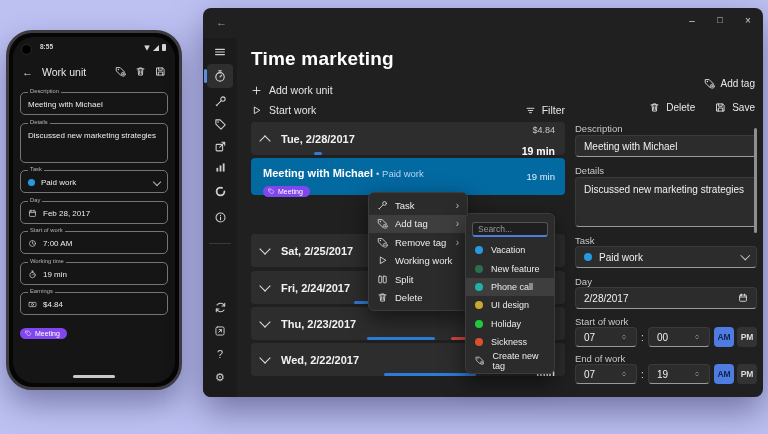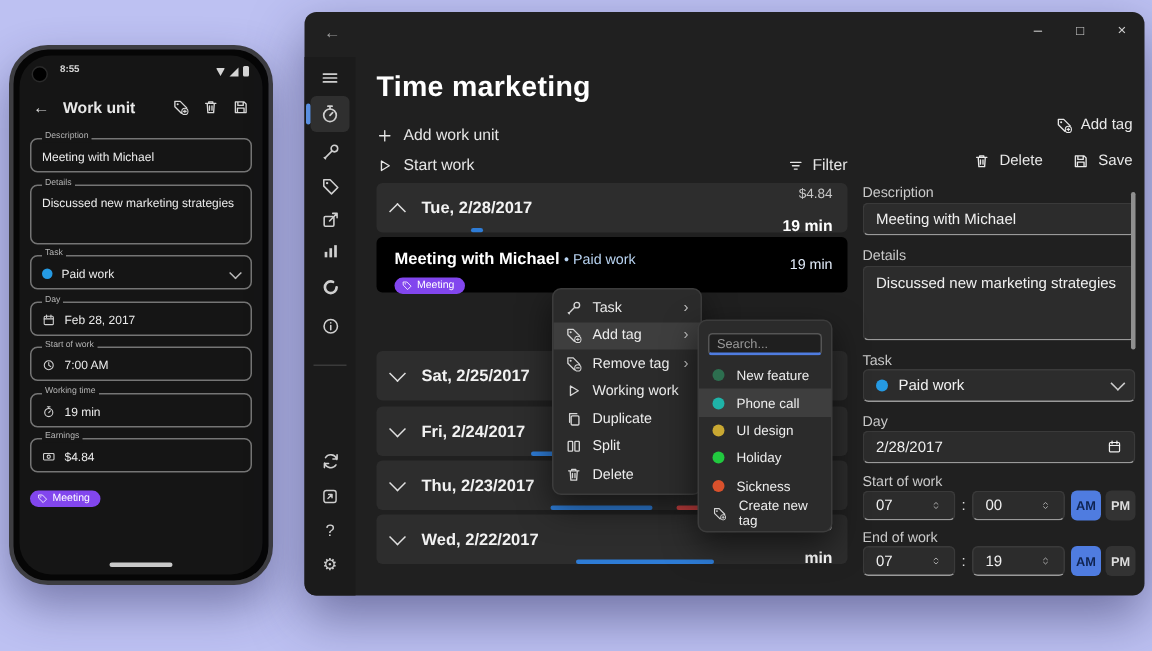--- a/index.html
+++ b/index.html
@@ -14,21 +14,21 @@
   .screen{position:absolute;inset:4px;background:#151515;border-radius:21px;overflow:hidden;}
   .cam{position:absolute;left:8px;top:7px;width:9px;height:9px;border-radius:50%;background:#000;border:1.5px solid #2a2a2a;}
   .pstatus{height:21px;position:relative;color:#d5d5d5;}
   .ptime{position:absolute;left:27px;top:6px;font-size:6.5px;font-weight:bold;}
   .psicons{position:absolute;right:9px;top:7px;display:flex;gap:3px;align-items:flex-end;height:7px;}
   .wifi{width:0;height:0;border-left:3.5px solid transparent;border-right:3.5px solid transparent;border-bottom:6px solid #d5d5d5;transform:rotate(180deg) scaleY(.9);border-radius:1px;}
   .sig{width:0;height:0;border-left:6px solid transparent;border-bottom:6px solid #d5d5d5;}
   .batt{width:4px;height:7px;background:#d5d5d5;border-radius:1px;}
   .pappbar{height:27px;display:flex;align-items:center;padding:0 9px;gap:9px;color:#e8e8e8;}
   .pback{font-size:11px;color:#dcdcdc;}
-  .ptitle{font-size:10.5px;font-weight:bold;flex:1;}
+  .ptitle{font-size:10.5px;font-weight:normal;flex:1;}
   .pact{display:flex;gap:9px;color:#d8d8d8;}
   .pfields{padding:7px 7px 0;}
   .pfield{position:relative;border:1px solid #757575;border-radius:5px;margin-bottom:7.5px;padding:7px 7px 5px;
           display:flex;align-items:center;gap:6px;color:#ececec;}
   .pfield .flab{position:absolute;top:-4px;left:7px;font-size:5.8px;color:#b5b5b5;background:#151515;padding:0 2px;line-height:1;}
   .pfield .fval{font-size:8px;}
   .pfield.tall{align-items:flex-start;min-height:26px;}
   .pdot{width:7px;height:7px;border-radius:50%;}
   .pcaret{margin-left:auto;width:5px;height:5px;border-right:1.3px solid #bbb;border-bottom:1.3px solid #bbb;transform:rotate(45deg);margin-top:-2px;}
   .pficon{color:#cfcfcf;flex:none;}
@@ -380,21 +380,21 @@
       </div>
 
       <div class="row bars" style="top:84px;height:33px">
         <span class="chev up"></span>
         <span class="dlabel">Tue, 2/28/2017</span>
         <span class="dright"><span class="dearn">$4.84</span><br>
           <span class="ddur">19 min</span></span>
       <i style="left: 63px; width: 8px; background: rgb(46, 124, 214);"></i>
         </div>
 
-      <div class="unitrow" style="top: 120px; height: 37px; background: #000000; padding-left: 12px;">
+      <div class="unitrow" style="top: 120px; height: 37px; background: #0369a1; padding-left: 12px;">
         <span class="ucol">
           <span class="utitle"><span>Meeting with Michael</span>
             <span class="usub"> <span>•</span> <span>Paid work</span></span></span><br>
           <span class="chip" style="background: rgb(130, 70, 238);">
             <svg class="ic" width="7" height="7">
                 <use href="#i-tag"></use>
               </svg>
             <span>Meeting</span>
           </span>
         </span>
@@ -540,41 +540,39 @@
       <span class="sub">›</span>
     </div>
     <div class="mi">
       <svg class="ic mic" width="11" height="11">
           <use href="#i-play"></use>
         </svg>
       <span>Working work</span>
     </div>
     <div class="mi">
       <svg class="ic mic" width="11" height="11">
-          <use href="#i-copy"></use>
-        </svg>
-      <span>Duplicate</span>
-    </div>
-    <div class="mi">
-      <svg class="ic mic" width="11" height="11">
           <use href="#i-split"></use>
         </svg>
       <span>Split</span>
     </div>
     <div class="mi">
       <svg class="ic mic" width="11" height="11">
           <use href="#i-trash"></use>
         </svg>
       <span>Delete</span>
     </div>
   </div>
 
   <div class="menu tmenu">
     <input class="tsearch" placeholder="Search..." style="">
     <div class="ti">
+      <span class="tdot" style="background: rgb(37, 154, 227);"></span>
+      <span>Vacation</span>
+      </div>
+    <div class="ti">
       <span class="tdot" style="background: rgb(45, 110, 79);"></span>
       <span>New feature</span>
       </div>
     <div class="ti hl">
       <span class="tdot" style="background: rgb(31, 179, 168);"></span>
       <span>Phone call</span>
       </div>
     <div class="ti">
       <span class="tdot" style="background: rgb(201, 168, 50);"></span>
       <span>UI design</span>

